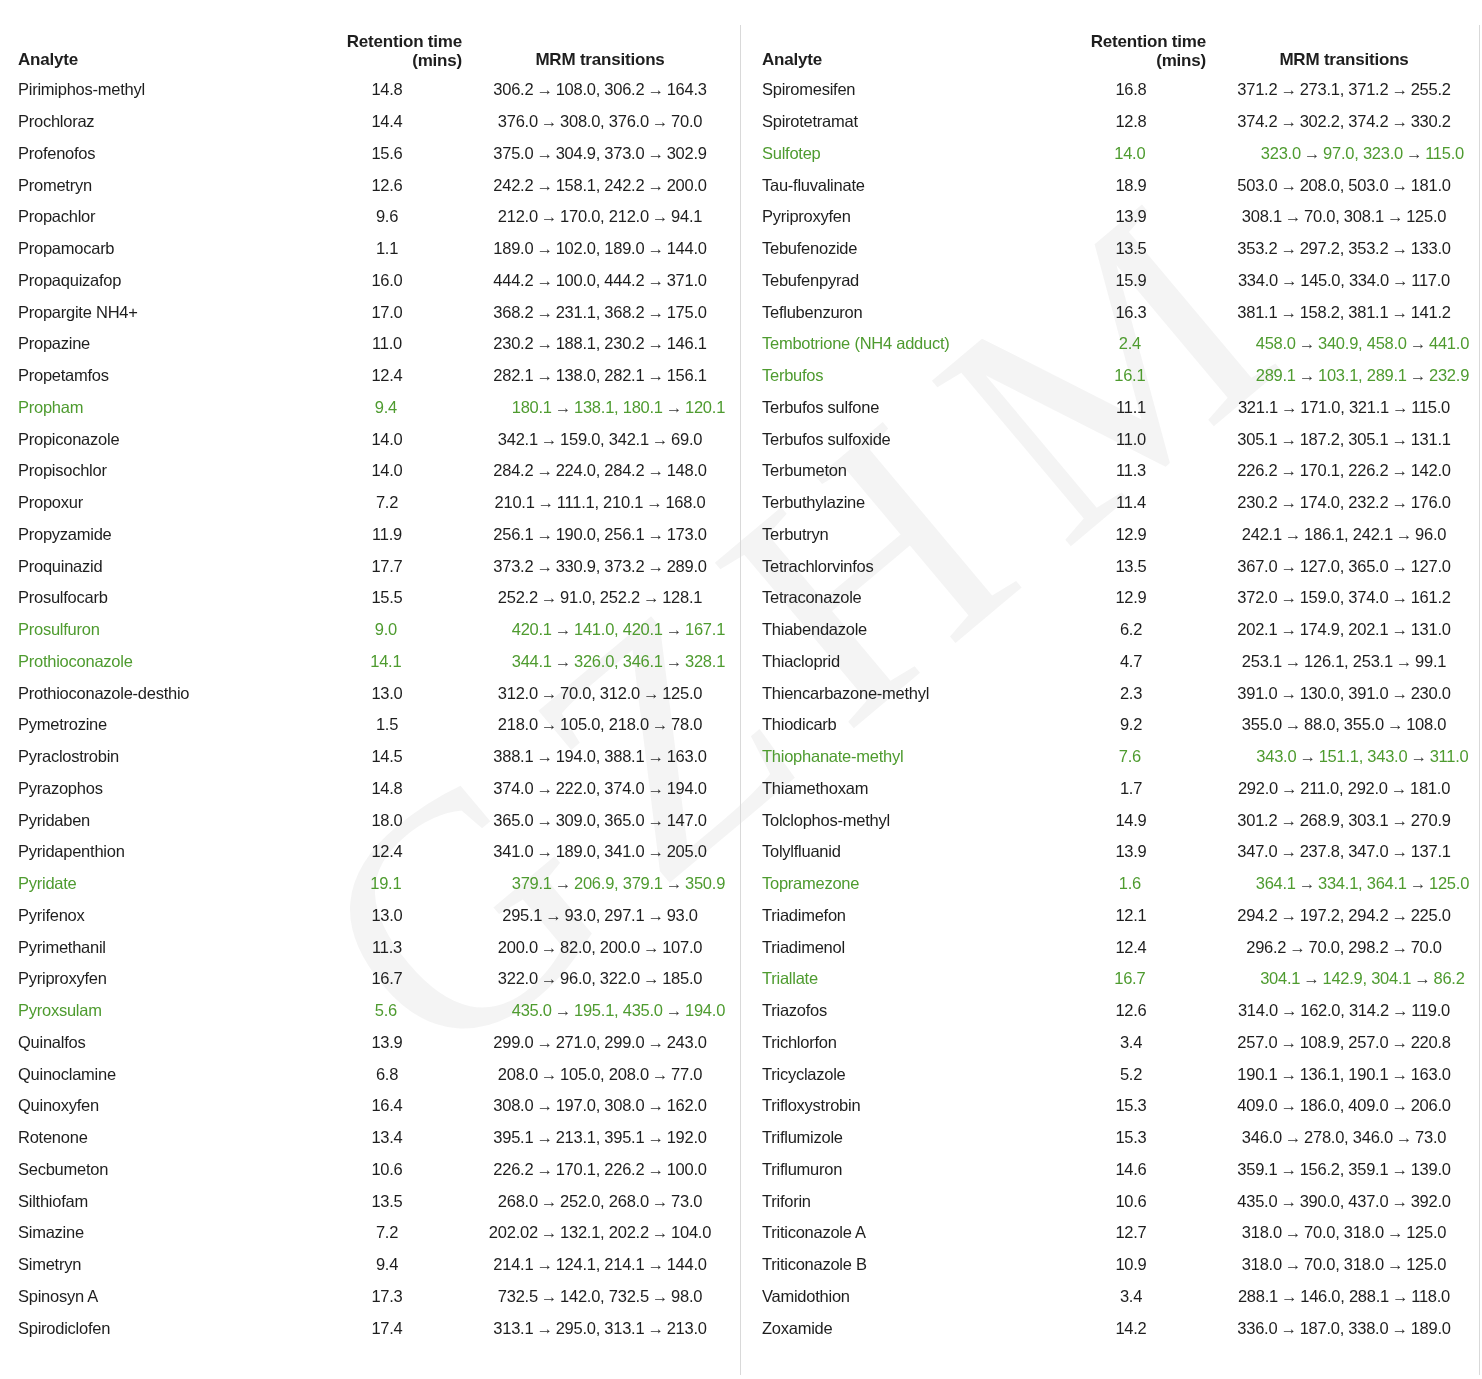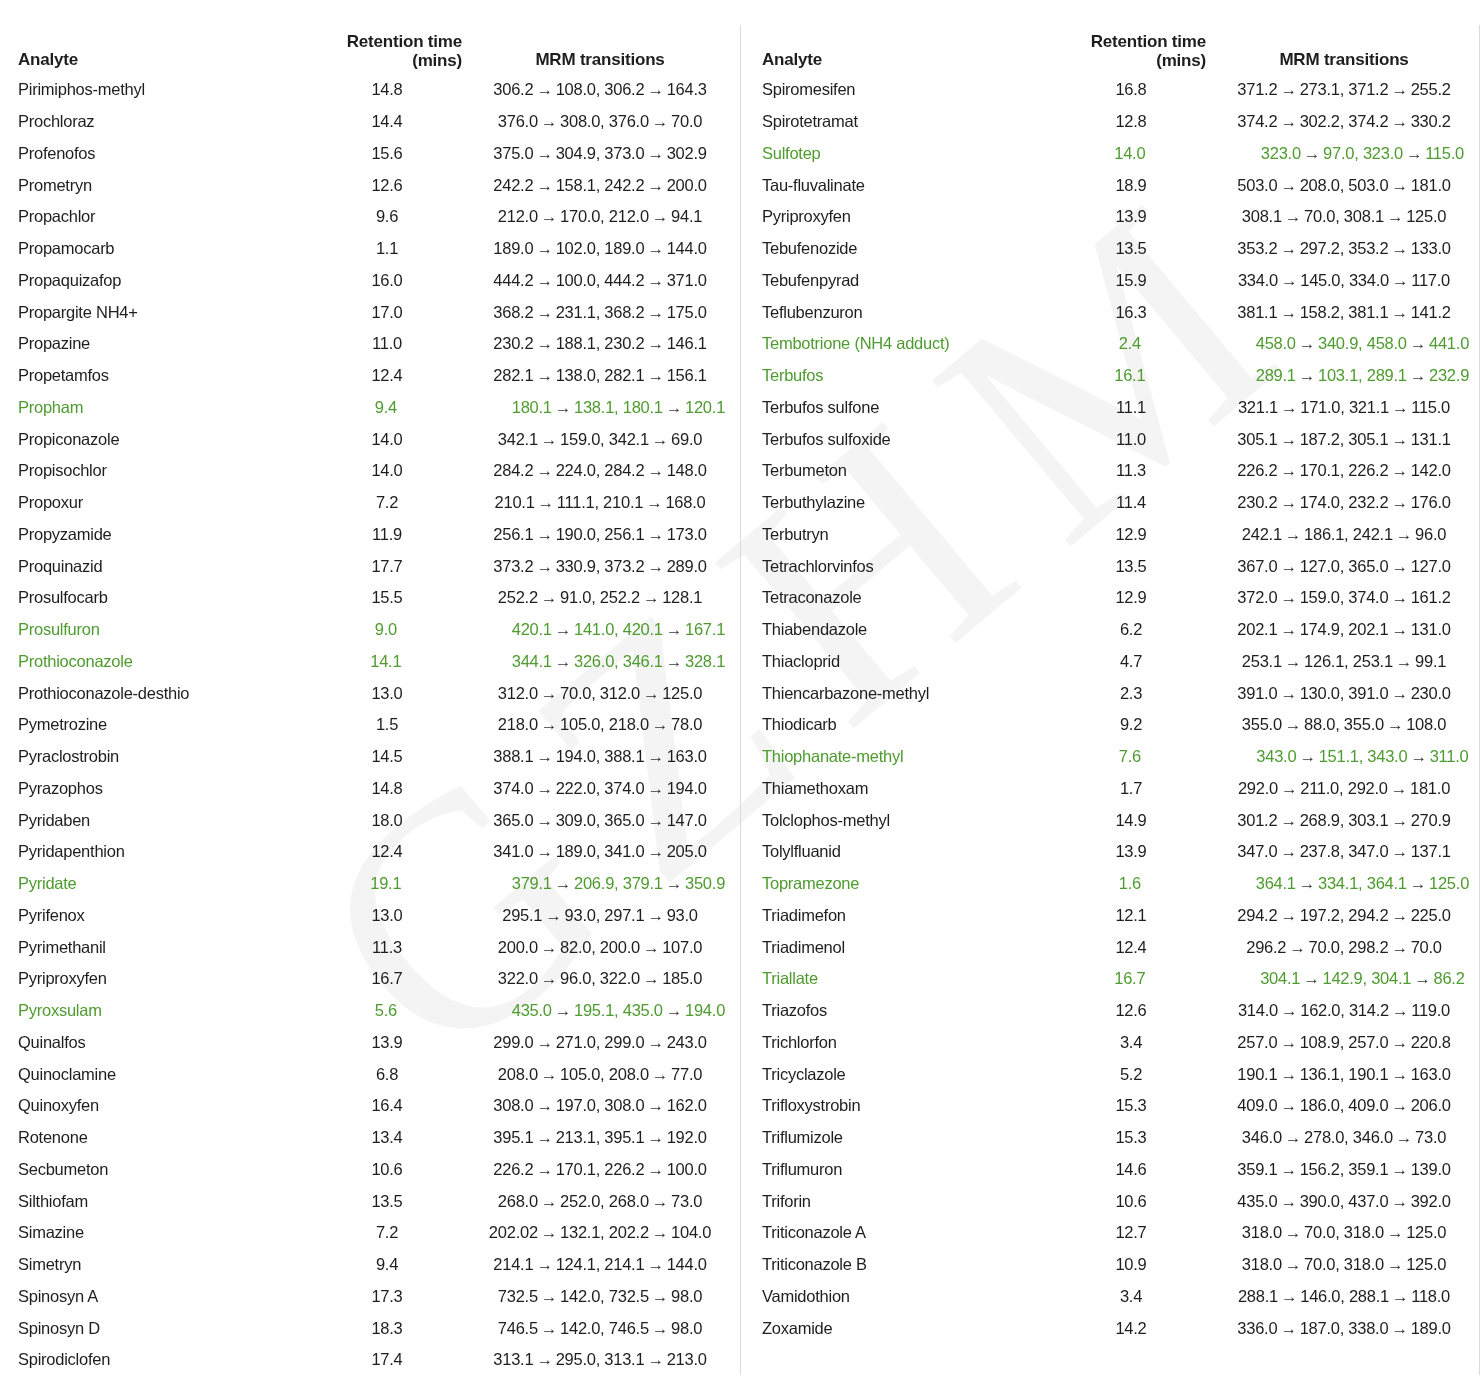--- a/index.html
+++ b/index.html
@@ -244,25 +244,20 @@
       <div class="col-analyte">Simetryn</div>
       <div class="col-rt">9.4</div>
       <div class="col-mrm">214.1<span class="arrow">→</span>124.1, 214.1<span class="arrow">→</span>144.0</div>
     </div>
         <div class="row">
       <div class="col-analyte">Spinosyn A</div>
       <div class="col-rt">17.3</div>
       <div class="col-mrm">732.5<span class="arrow">→</span>142.0, 732.5<span class="arrow">→</span>98.0</div>
     </div>
         <div class="row">
-      <div class="col-analyte">Spinosyn D</div>
-      <div class="col-rt">18.3</div>
-      <div class="col-mrm">746.5<span class="arrow">→</span>142.0, 746.5<span class="arrow">→</span>98.0</div>
-    </div>
-        <div class="row">
       <div class="col-analyte">Spirodiclofen</div>
       <div class="col-rt">17.4</div>
       <div class="col-mrm">313.1<span class="arrow">→</span>295.0, 313.1<span class="arrow">→</span>213.0</div>
     </div>
       </div>
   </div>
 
   <div class="half" id="table-right">
     <div class="thead">
       <div class="col-analyte">Analyte</div>

